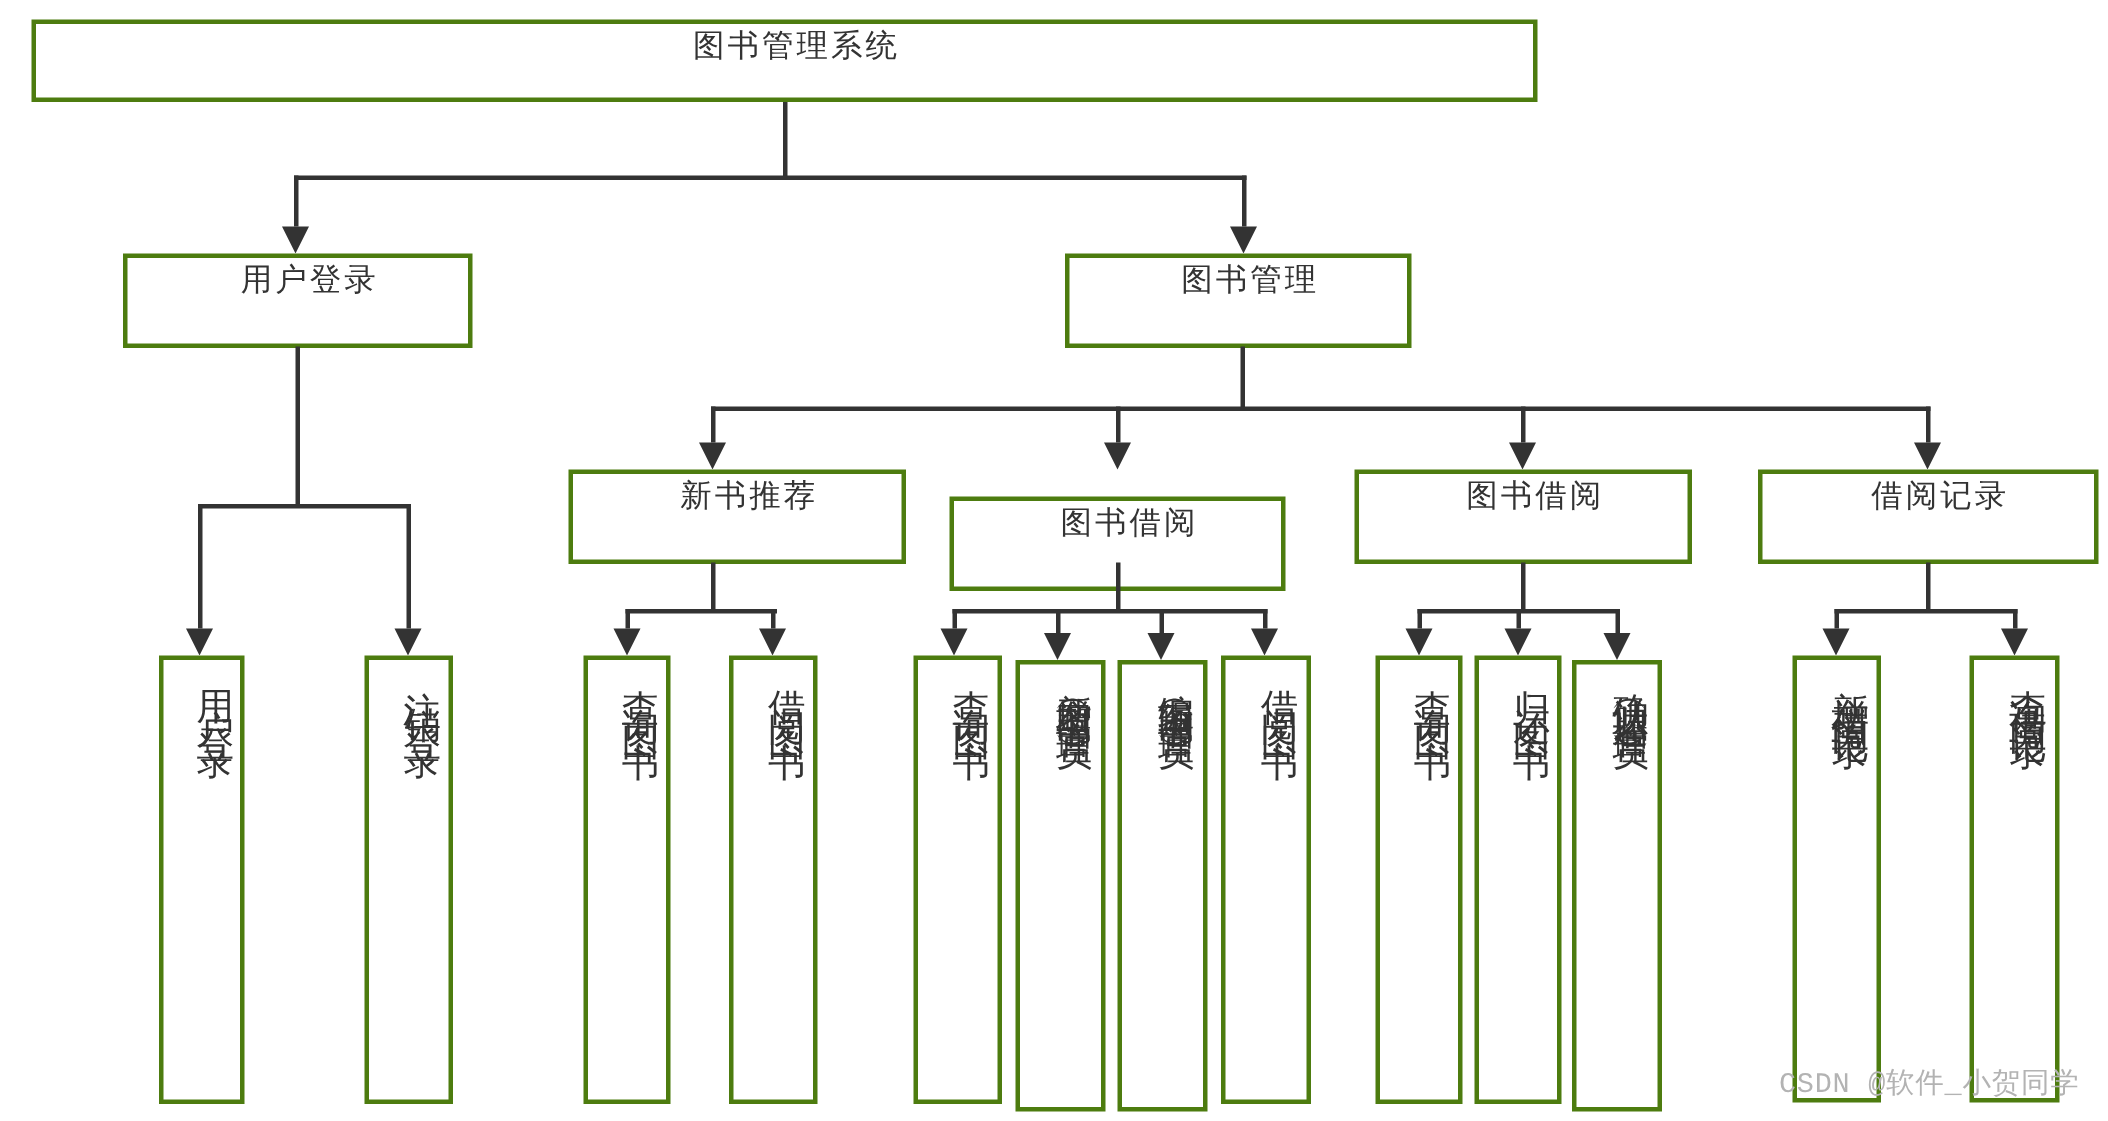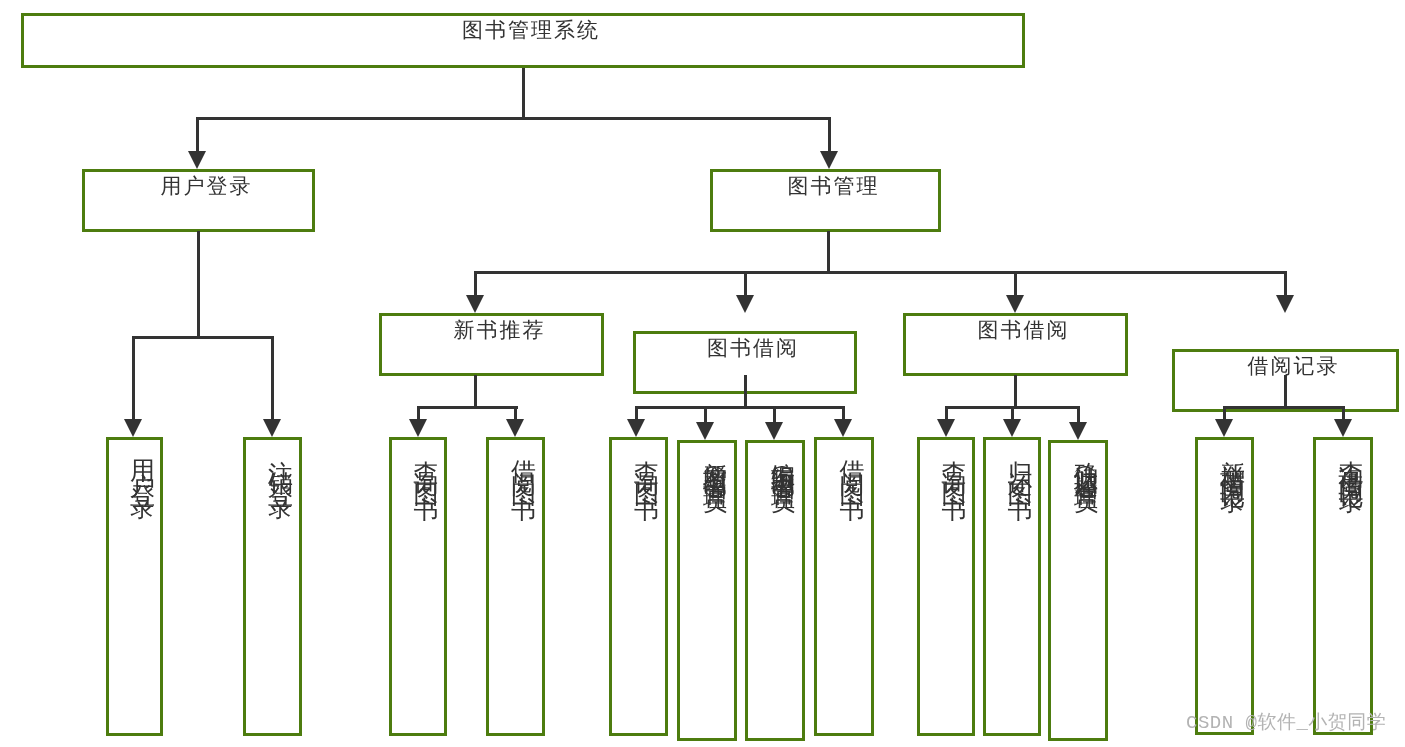--- a/index.html
+++ b/index.html
@@ -115,21 +115,21 @@
 
   <div class="box" style="left:363px; top:313px; width:225px; height:63px;margin-left:16px;">
     <span class="hlabel">新书推荐</span>
   </div>
   <div class="box" style="left:633px; top:331px; width:224px; height:63px;">
     <span class="hlabel">图书借阅</span>
   </div>
   <div class="box" style="left:903px; top:313px; width:225px; height:63px;">
     <span class="hlabel">图书借阅</span>
   </div>
-  <div class="box" style="left:1172px; top:313px; width:227px; height:63px;margin-top:36px;">
+  <div class="box" style="left:1172px; top:313px; width:227px; height:63px;">
     <span class="hlabel">借阅记录</span>
   </div>
 
   <div class="vline" style="left:474px; top:375px; height:33px;"></div>
   <div class="hline" style="left:416.5px; top:406px; width:101px;"></div>
   <div class="drop" style="left:416.5px; top:406px; height:13px;"></div>
   <div class="drop" style="left:514px;  top:406px; height:13px;"></div>
 
   <div class="vline" style="left:743.5px; top:375px; height:33px;"></div>
   <div class="hline" style="left:634.5px; top:406px; width:210px;"></div>

